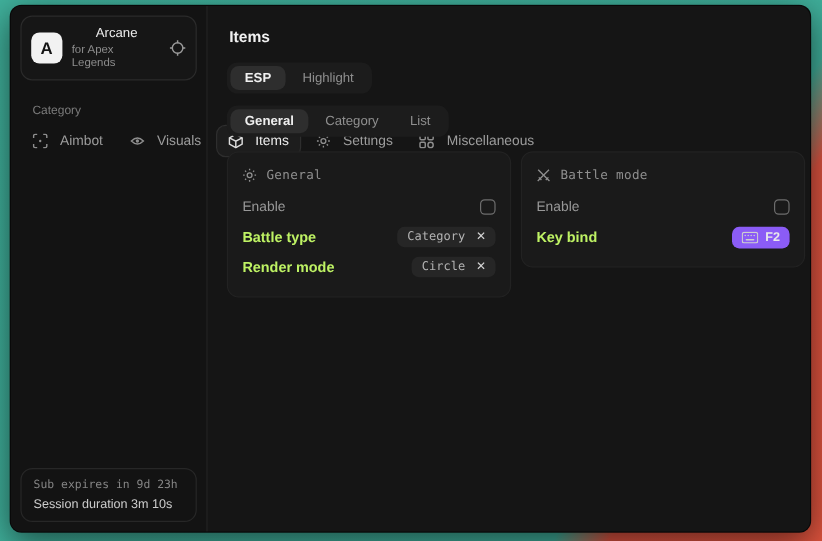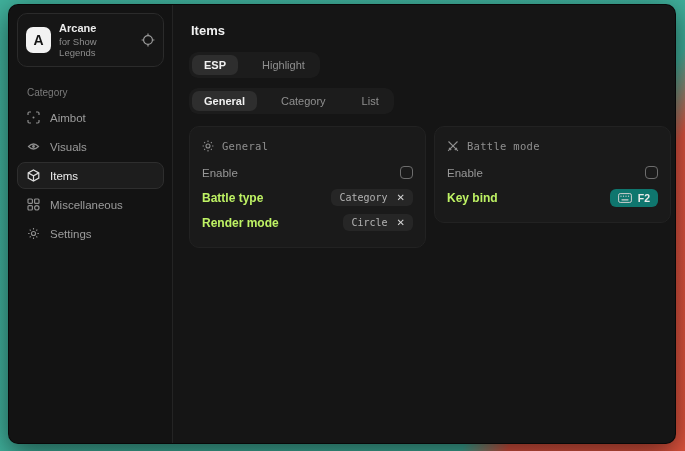--- a/index.html
+++ b/index.html
@@ -16,46 +16,46 @@
 
   
   .sidebar { width:164px; background:#131313; border-right:1px solid #242424;
     display:flex; flex-direction:column; flex-shrink:0; }
 
   .app-card { margin:8px; padding:8px; border:1px solid #2b2b2b; border-radius:10px;
     display:flex; align-items:center; gap:8px; background:#161616; }
   .app-logo { width:26px; height:26px; border-radius:7px; background:#f2f2f2; color:#141414;
     display:flex; align-items:center; justify-content:center; font-weight:bold; font-size:14px; }
   .app-meta { display:flex; flex-direction:column; gap:2px; }
-  .app-name { font-size:11px; font-weight:bold; color:#ececec; }
+  .app-name { font-size:11px; font-weight:normal; color:#ececec;margin-left:20px; }
   .app-sub { font-size:9.5px; color:#8d8d8d; }
   .app-target { margin-left:auto; color:#9a9a9a; display:flex; }
 
   .section-label { margin:12px 0 6px 18px; font-size:10px; color:#7b7b7b; }
 
-  .nav { padding:0 8px; display:flex; flex-direction:column; gap:2px; }
+  .nav { padding:0 8px; display:flex; gap:2px; }
   .nav-item { height:27px; display:flex; align-items:center; gap:10px; padding:0 9px;
     border:1px solid transparent; border-radius:8px; color:#9c9c9c; font-size:11.5px; cursor:pointer; }
   .nav-item .ic { display:flex; color:#8e8e8e; }
   .nav-item.selected { background:#1d1d1d; border-color:#2e2e2e; color:#ececec; }
   .nav-item.selected .ic { color:#dcdcdc; }
 
   .flex-spacer { flex:1; }
 
   .status-card { margin:8px; padding:8px 10px; border:1px solid #272727; border-radius:10px;
     display:flex; flex-direction:column; gap:4px; }
   .status-line1 { font-family:"DejaVu Sans Mono", monospace; font-size:9.5px; color:#858585; }
   .status-line2 { font-size:10.5px; color:#cccccc; }
 
   
   .main { flex:1; padding:14px 16px; display:flex; flex-direction:column; }
   .page-title { font-size:13px; font-weight:bold; color:#f0f0f0; margin:4px 0 14px 2px; }
 
   .tabbar { display:inline-flex; align-self:flex-start; background:#1c1c1c; border-radius:9px;
-    padding:3px; gap:12px; }
+    padding:3px; gap:2px; }
   .tabbar + .tabbar { margin-top:10px; }
   .tab { padding:4px 12px; border-radius:7px; font-size:11px; color:#8f8f8f; cursor:pointer; }
   .tab.selected { background:#2e2e2e; color:#f0f0f0; font-weight:bold; }
 
   .cards { display:flex; gap:8px; align-items:flex-start; margin-top:12px; }
   .card { width:237px; background:#1a1a1a; border:1px solid #222222; border-radius:10px;
     padding:10px 12px 12px; }
   .card-header { display:flex; align-items:center; gap:8px; color:#8f8f8f;
     font-family:"DejaVu Sans Mono", monospace; font-size:10.5px; margin:3px 0 8px; letter-spacing:.3px; }
   .card-header .ic { display:flex; color:#8f8f8f; }
@@ -65,41 +65,41 @@
   .row-label.bright { font-size:12px; color:#bef264; font-weight:bold; }
 
   .checkbox { width:13px; height:13px; border:1.5px solid #6d6d6d; border-radius:4px;
     background:transparent; cursor:pointer; }
 
   .chip { display:flex; align-items:center; gap:9px; background:#262626; border-radius:6px;
     padding:3px 8px; cursor:pointer; }
   .chip-label { font-family:"DejaVu Sans Mono", monospace; font-size:10px; color:#b3b3b3; }
   .chip-close { font-size:10px; color:#d6d6d6; line-height:1; cursor:pointer; }
 
-  .keybind { display:flex; align-items:center; gap:6px; background:#0f766e; border-radius:6px;
+  .keybind { display:flex; align-items:center; gap:6px; background:#8b5cf6; border-radius:6px;
     padding:3px 8px; cursor:pointer; }
   .keybind .ic { display:flex; color:#cfcfcf; }
   .keybind-value { font-size:10.5px; color:#eaeaea; font-weight:bold; }
 
   svg { display:block; }
 </style>
 </head>
 <body>
 
 <div class="backdrop"></div>
 
 <div class="window">
 
   <div class="sidebar">
 
     <div class="app-card">
       <div class="app-logo">A</div>
       <div class="app-meta">
         <span class="app-name">Arcane</span>
-        <span class="app-sub">for Show Legends</span>
+        <span class="app-sub">for Apex Legends</span>
       </div>
       <span class="app-target">
         <svg width="14" height="14" viewBox="0 0 14 14" fill="none" stroke="currentColor" stroke-width="1.2">
           <circle cx="7" cy="7" r="4.4"></circle>
           <line x1="7" y1="0.6" x2="7" y2="3"></line>
             <line x1="7" y1="11" x2="7" y2="13.4"></line>
           <line x1="0.6" y1="7" x2="3" y2="7"></line>
             <line x1="11" y1="7" x2="13.4" y2="7"></line>
         </svg>
       </span>
@@ -138,44 +138,48 @@
             <path d="M6.5 1 L11.8 3.9 V9.1 L6.5 12 L1.2 9.1 V3.9 Z"></path>
             <path d="M1.2 3.9 L6.5 6.7 L11.8 3.9"></path>
               <path d="M6.5 6.7 V12"></path>
           </svg>
         </span>
         <span>Items</span>
       </div>
 
       <div class="nav-item">
         <span class="ic">
+          <svg width="13" height="13" viewBox="0 0 14 14" fill="none" stroke="currentColor" stroke-width="1.2">
+            <circle cx="7" cy="7" r="2.2"></circle>
+            <path d="M7 1.2 V2.8 M7 11.2 V12.8 M1.2 7 H2.8 M11.2 7 H12.8 M2.9 2.9 L4 4 M10 10 L11.1 11.1 M11.1 2.9 L10 4 M4 10 L2.9 11.1"></path>
+          </svg>
+        </span>
+        <span>Settings</span>
+      </div>
+
+      <div class="nav-item">
+        <span class="ic">
           <svg width="13" height="13" viewBox="0 0 13 13" fill="none" stroke="currentColor" stroke-width="1.2">
             <rect x="1" y="1" width="4.4" height="4.4" rx="1"></rect>
             <rect x="7.6" y="1" width="4.4" height="4.4" rx="1"></rect>
             <rect x="1" y="7.6" width="4.4" height="4.4" rx="1"></rect>
             <rect x="7.6" y="7.6" width="4.4" height="4.4" rx="2.2"></rect>
           </svg>
         </span>
         <span>Miscellaneous</span>
       </div>
 
-      <div class="nav-item">
-        <span class="ic">
-          <svg width="13" height="13" viewBox="0 0 14 14" fill="none" stroke="currentColor" stroke-width="1.2">
-            <circle cx="7" cy="7" r="2.2"></circle>
-            <path d="M7 1.2 V2.8 M7 11.2 V12.8 M1.2 7 H2.8 M11.2 7 H12.8 M2.9 2.9 L4 4 M10 10 L11.1 11.1 M11.1 2.9 L10 4 M4 10 L2.9 11.1"></path>
-          </svg>
-        </span>
-        <span>Settings</span>
-      </div>
-
     </div>
 
     <div class="flex-spacer"></div>
 
+    <div class="status-card">
+      <span class="status-line1">Sub expires in 9d 23h</span>
+      <span class="status-line2">Session duration 3m 10s</span>
+    </div>
 
   </div>
 
   <div class="main">
 
     <div class="page-title">Items</div>
 
     <div class="tabbar">
       <div class="tab selected">ESP</div>
       <div class="tab">Highlight</div>

